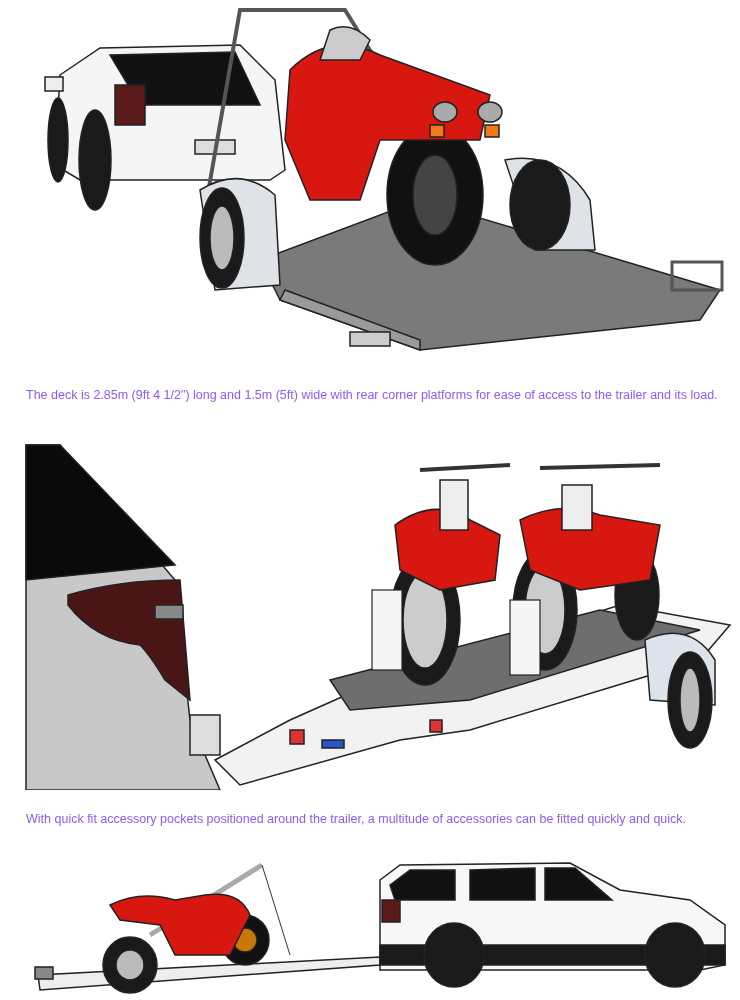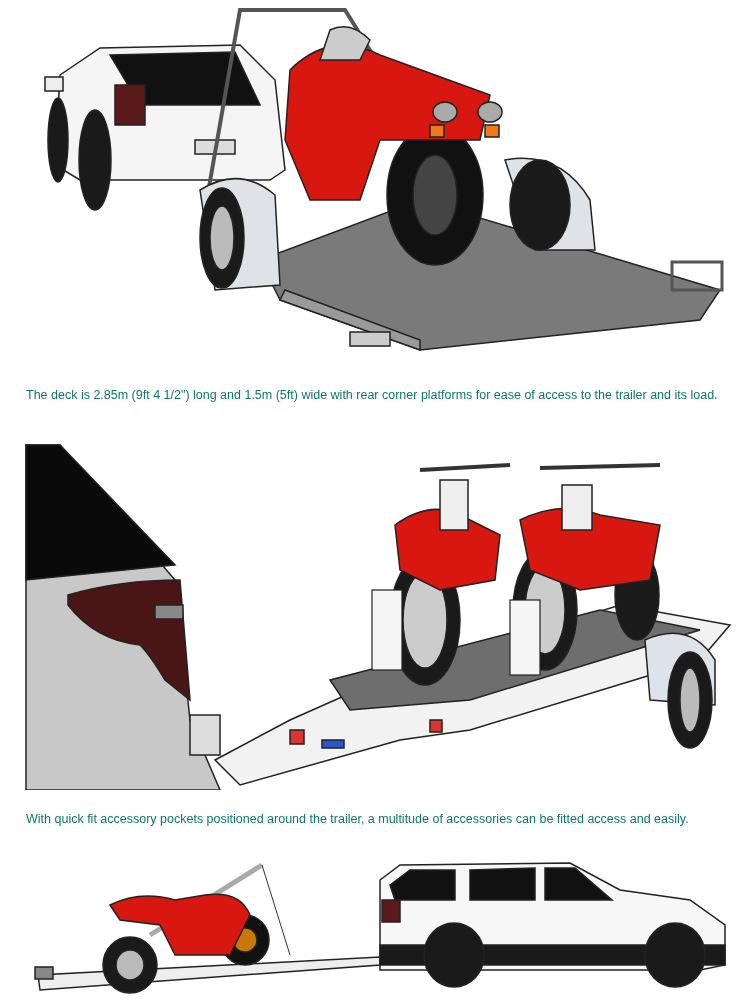--- a/index.html
+++ b/index.html
@@ -2,21 +2,21 @@
 <html><head>
 <meta charset="utf-8">
 <style>
   html, body { margin: 0; padding: 0; background: #ffffff; }
   body { width: 740px; height: 1000px; position: relative; overflow: hidden; font-family: "Liberation Sans", sans-serif; }
   .figure { position: absolute; left: 0; }
   .figure svg { display: block; }
   #fig1 { top: 0; width: 740px; height: 360px; }
   #fig2 { top: 440px; width: 740px; height: 350px; }
   #fig3 { top: 845px; width: 740px; height: 155px; }
-  .caption { position: absolute; left: 26px; width: 700px; font-size: 12.5px; line-height: 19px; color: #0f766e; }
+  .caption { position: absolute; left: 26px; width: 700px; font-size: 12.5px; line-height: 19px; color: #8b5cf6; }
   #cap1 { top: 373px; }
   #cap2 { top: 797px; }
 </style>
 </head>
 <body>
 
 <div class="figure" id="fig1">
   <svg width="740" height="360" viewBox="0 0 740 360">
 
     <g stroke="#222" stroke-width="1.5">
@@ -105,21 +105,21 @@
       <path d="M540 28 L660 25" stroke="#333" stroke-width="4"></path>
     </g>
 
     <g stroke="#222" stroke-width="1.2" fill="#f5f5f5">
       <rect x="372" y="150" width="30" height="80"></rect>
       <rect x="510" y="160" width="30" height="75"></rect>
     </g>
   </svg>
 </div>
 
-<p class="caption" id="cap2">With quick fit accessory pockets positioned around the trailer, a multitude of accessories can be fitted access and easily.</p>
+<p class="caption" id="cap2">With quick fit accessory pockets positioned around the trailer, a multitude of accessories can be fitted quickly and quick.</p>
 
 <div class="figure" id="fig3">
   <svg width="740" height="155" viewBox="0 0 740 155">
 
     <g stroke="#222" stroke-width="1.5">
       <path d="M38 130 L40 145 L380 120 L380 112 Z" fill="#eee"></path>
       <rect x="35" y="122" width="18" height="12" fill="#888"></rect>
       <path d="M150 90 L262 20" stroke="#aaa" stroke-width="5"></path>
       <path d="M262 20 L290 110" stroke="#333" stroke-width="1"></path>
       <ellipse cx="130" cy="120" rx="27" ry="28" fill="#1a1a1a"></ellipse>

